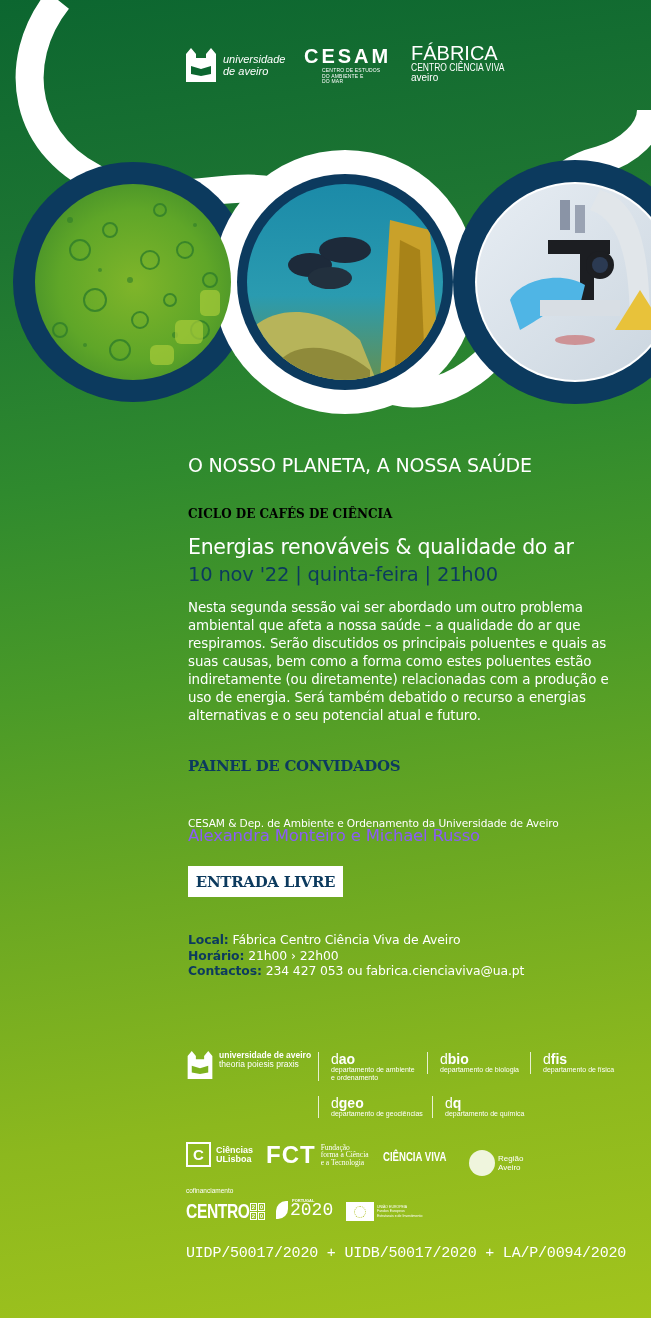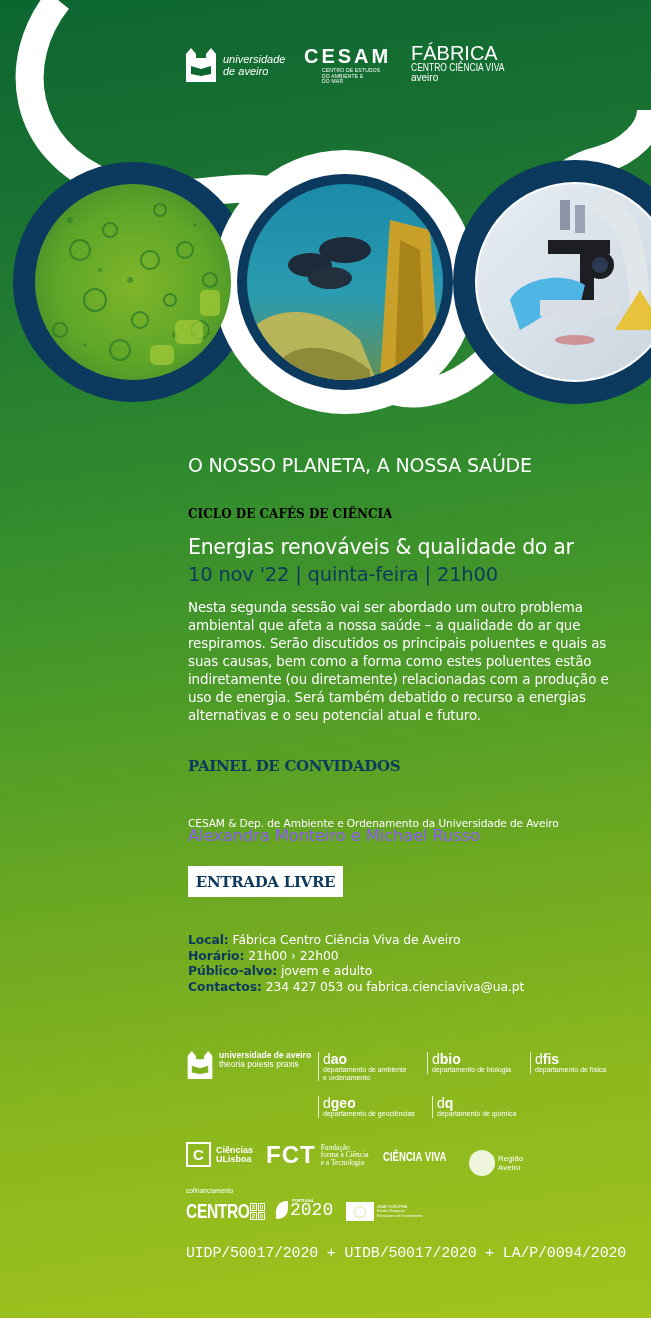--- a/index.html
+++ b/index.html
@@ -42,21 +42,21 @@
   .affil { top:817px; font-size:10.6px; color:#fff; white-space:nowrap; letter-spacing:-0.1px; }
   .entry { position:absolute; left:188px; top:866px; width:155px; height:31px; background:#fff; color:#0c3a5e; font-family:"DejaVu Serif", serif; font-weight:bold; font-size:15px; display:flex; align-items:center; justify-content:center; letter-spacing:-0.3px; }
   .info { top:932px; font-size:12.4px; line-height:15.6px; color:#fff; white-space:nowrap; letter-spacing:-0.1px; }
   .info b { color:#0c3a5e; font-weight:bold; }
 
   
   .pl { font-family:"Liberation Sans", sans-serif; color:#fff; }
   .ua2 { position:absolute; left:186px; top:1051px; display:flex; align-items:flex-start; }
   .ua2 .t { font-size:8.5px; line-height:9px; margin-left:5px; }
   .ua2 .t b { font-weight:bold; }
-  .dept { position:absolute; font-family:"Liberation Sans", sans-serif; color:#fff; padding-left:4px; border-left:1px solid rgba(255,255,255,0.8); }
+  .dept { position:absolute; font-family:"Liberation Sans", sans-serif; color:#fff; padding-left:12px; border-left:1px solid rgba(255,255,255,0.8); }
   .dept .k { font-size:14px; line-height:14px; }
   .dept .k b { font-weight:bold; }
   .dept .d { font-size:7px; line-height:7.5px; white-space:nowrap; }
 
   .row2 { position:absolute; top:1142px; left:186px; height:30px; width:360px; }
   .ciencias { position:absolute; left:0; top:0; display:flex; align-items:center; }
   .cbox { width:25px; height:25px; border:2px solid #fff; display:flex; align-items:center; justify-content:center; font-family:"Liberation Sans",sans-serif; font-weight:bold; font-size:15px; }
   .ciencias .t { font-size:9px; line-height:9px; margin-left:5px; font-weight:bold; }
   .fct { position:absolute; left:80px; top:0; display:flex; align-items:center; }
   .fct .big { font-family:"Liberation Sans",sans-serif; font-weight:bold; font-size:24px; letter-spacing:1px; line-height:26px; }
@@ -213,21 +213,20 @@
 <div class="content session-date">10 nov '22 | quinta-feira | 21h00</div>
 <div class="content desc">Nesta segunda sessão vai ser abordado um outro problema ambiental que afeta a nossa saúde – a qualidade do ar que respiramos. Serão discutidos os principais poluentes e quais as suas causas, bem como a forma como estes poluentes estão indiretamente (ou diretamente) relacionadas com a produção e uso de energia. Será também debatido o recurso a energias alternativas e o seu potencial atual e futuro.</div>
 <div class="content panel-h">PAINEL DE CONVIDADOS</div>
 <div class="content speakers">Alexandra Monteiro e Michael Russo</div>
 <div class="content affil">CESAM &amp; Dep. de Ambiente e Ordenamento da Universidade de Aveiro</div>
 <div class="entry">ENTRADA LIVRE</div>
 
 <div class="content info">
   <div><b>Local:</b><span> Fábrica Centro Ciência Viva de Aveiro</span></div>
   <div><b>Horário:</b><span> 21h00 › 22h00</span></div>
-  <div><b>Público-alvo:</b><span> jovem e adulto</span></div>
   <div><b>Contactos:</b><span> 234 427 053 ou fabrica.cienciaviva@ua.pt</span></div>
 </div>
 
 <div class="ua2 pl">
   <svg width="28" height="28" viewBox="0 0 34 34">
     <path d="M2 6 L7 0 L12 6 L12 10 L22 10 L22 6 L27 0 L32 6 L32 34 L2 34 Z" fill="#fff"></path>
     <path d="M7 18 L17 21 L27 18 L27 26 L17 28 L7 26 Z" fill="#7db21f"></path>
   </svg>
   <div class="t">
     <div><b>universidade de aveiro</b></div>

